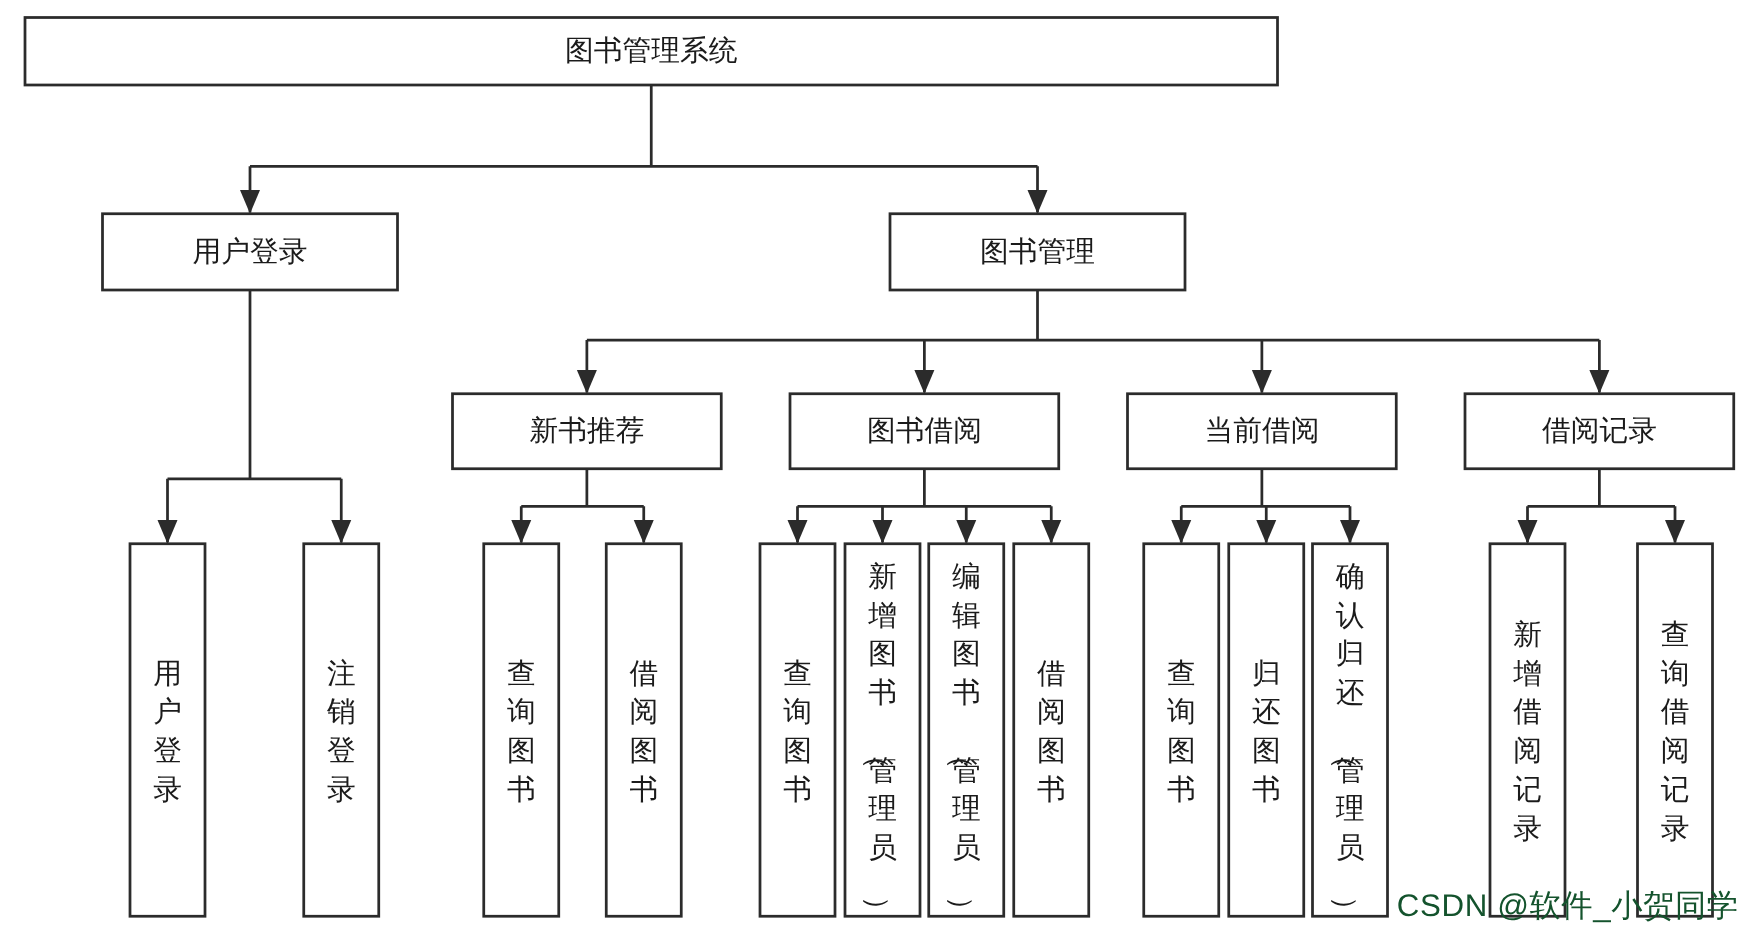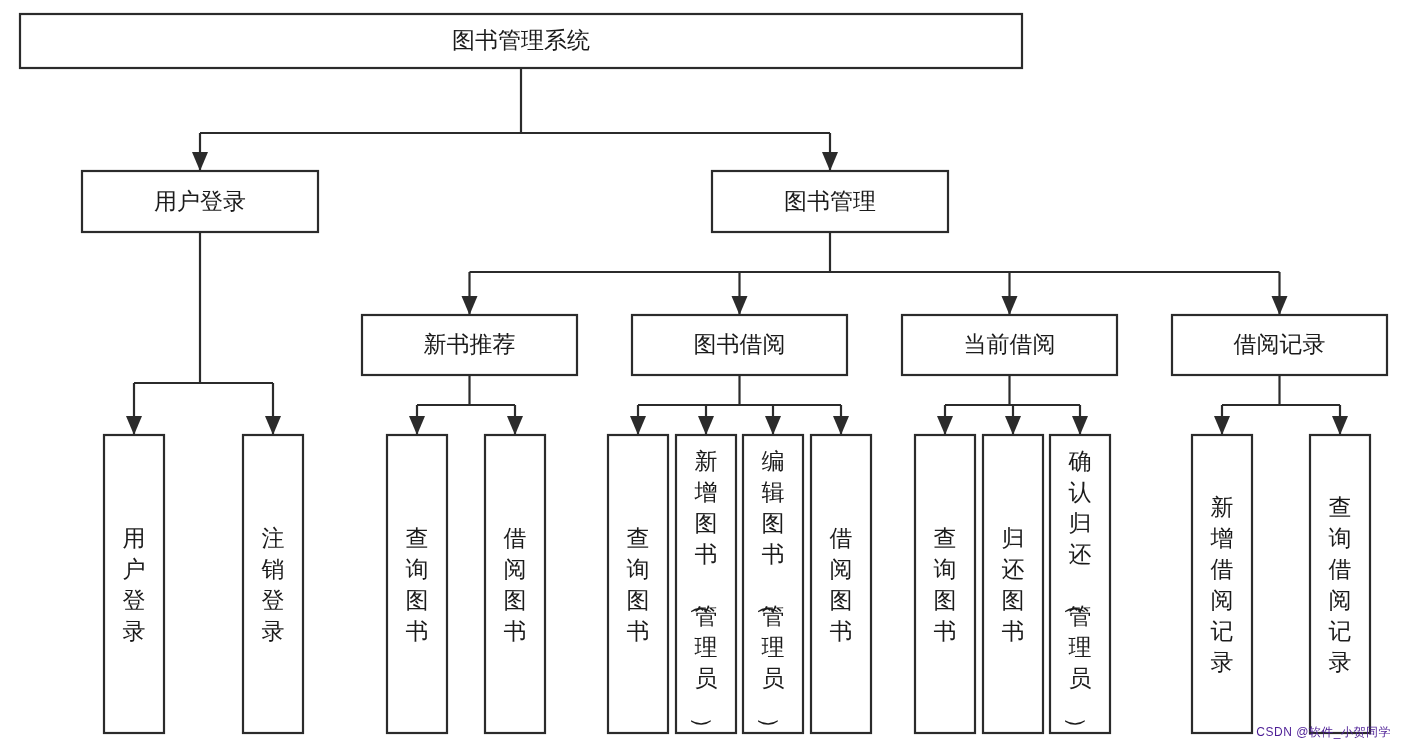--- a/index.html
+++ b/index.html
@@ -53,22 +53,22 @@
     font-family: "Liberation Sans", "DejaVu Sans", sans-serif;
     font-size: 23px;
     fill: #1b1b1b;
     text-anchor: middle;
   }
   .watermark {
     position: absolute;
     right: 14px;
     bottom: 6px;
     font-family: "Liberation Sans", "DejaVu Sans", sans-serif;
-    font-size: 12px;
-    color: #4c1d95;
+    font-size: 25px;
+    color: #14532d;
     letter-spacing: 0.5px;
     white-space: nowrap;
     pointer-events: none;
   }
 </style>
 </head>
 <body>
 
 <div id="diagram-root">
   <svg id="flow" viewBox="0 0 1405 747">

